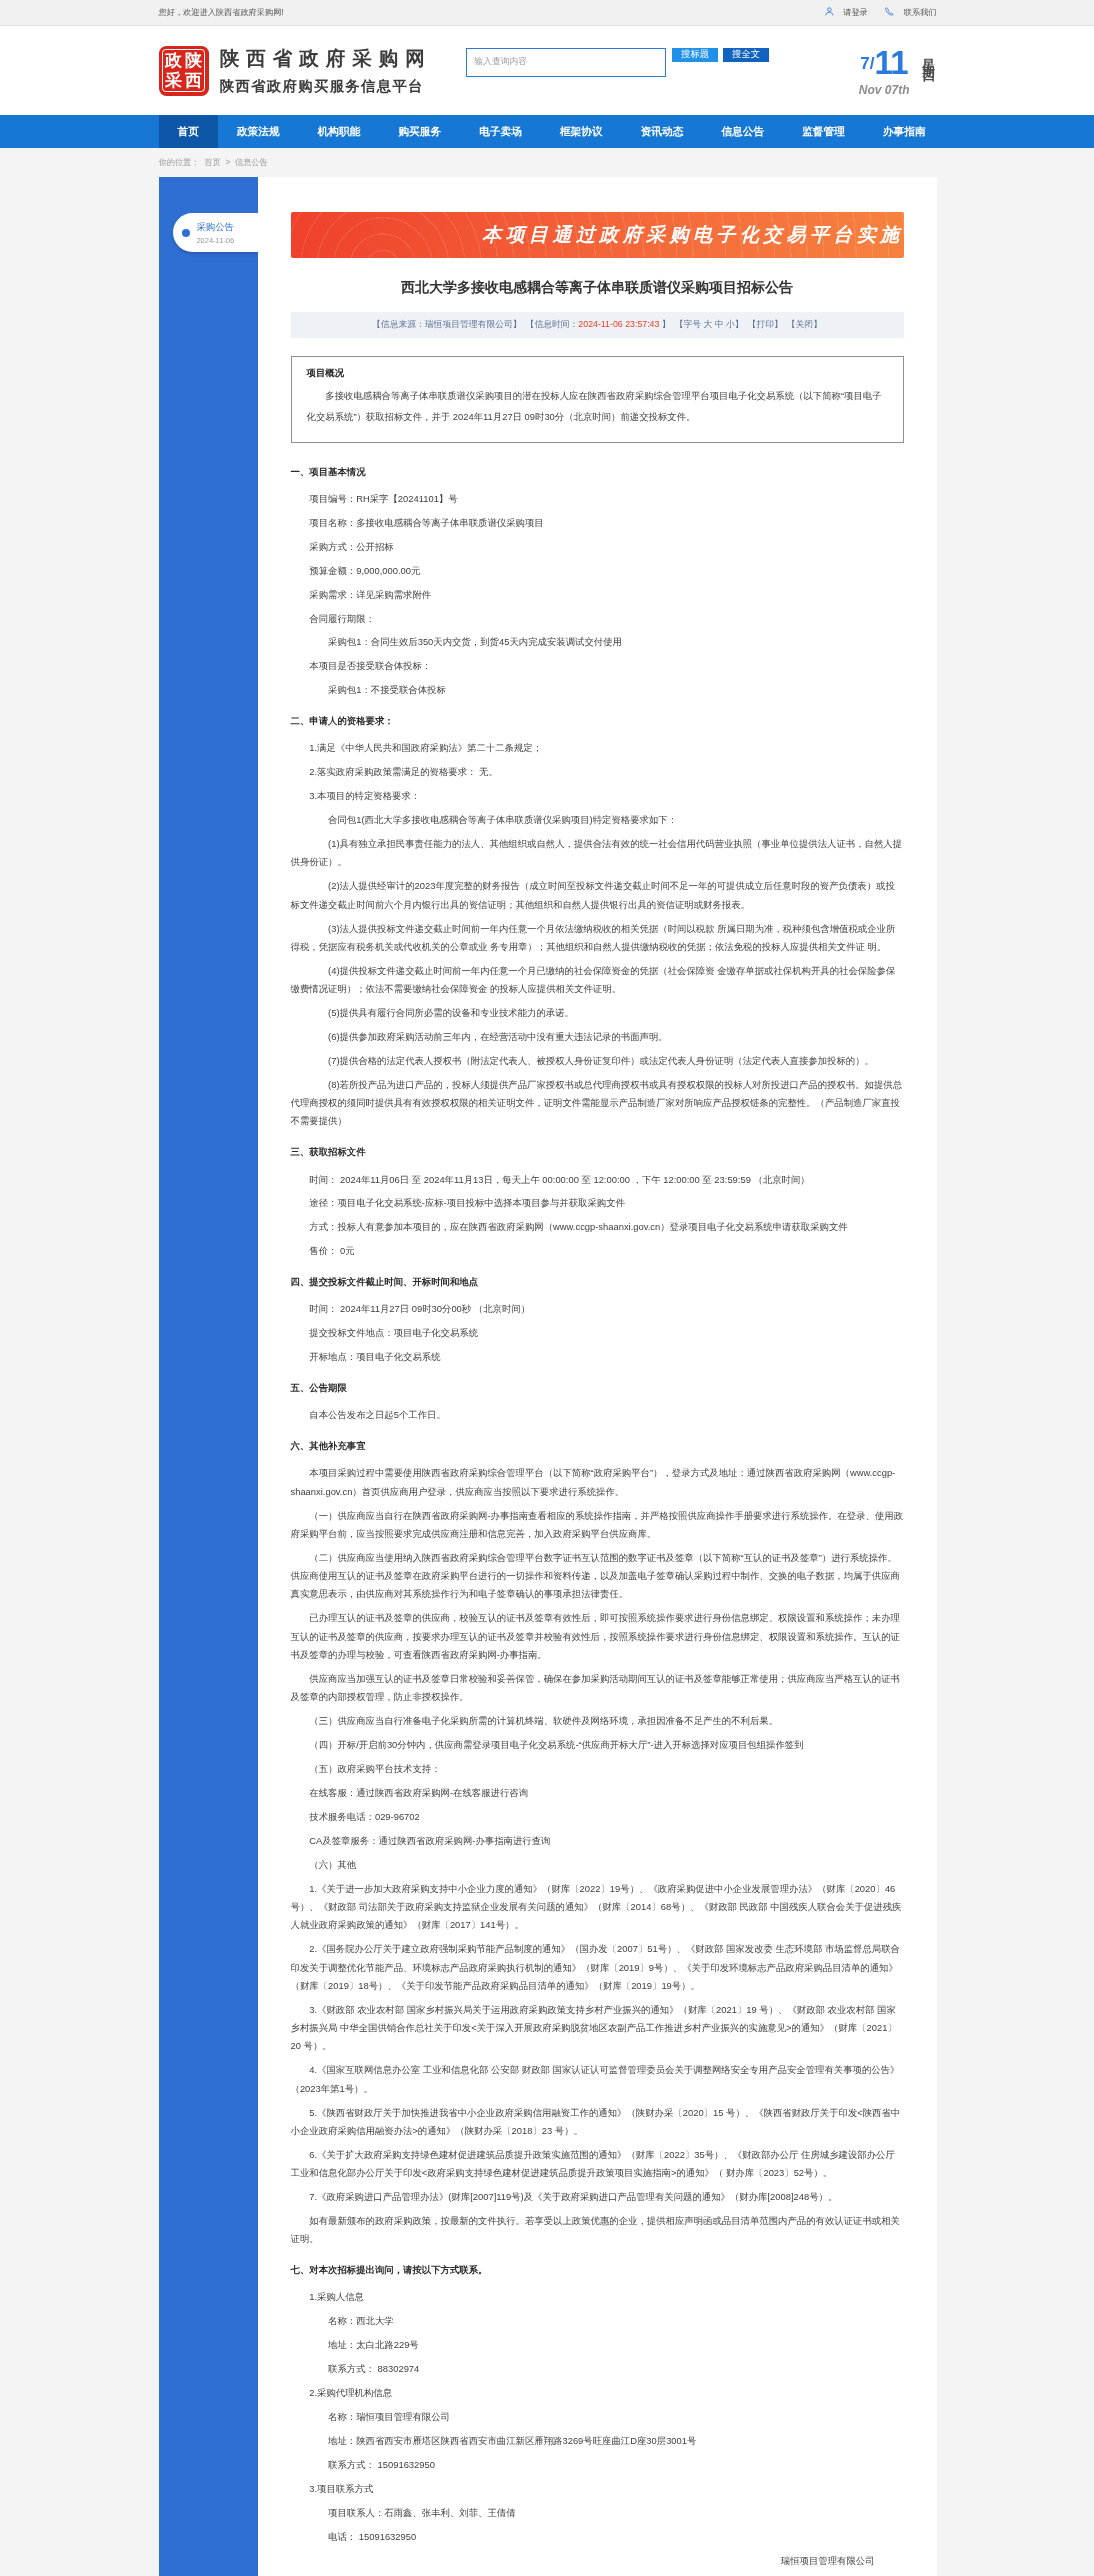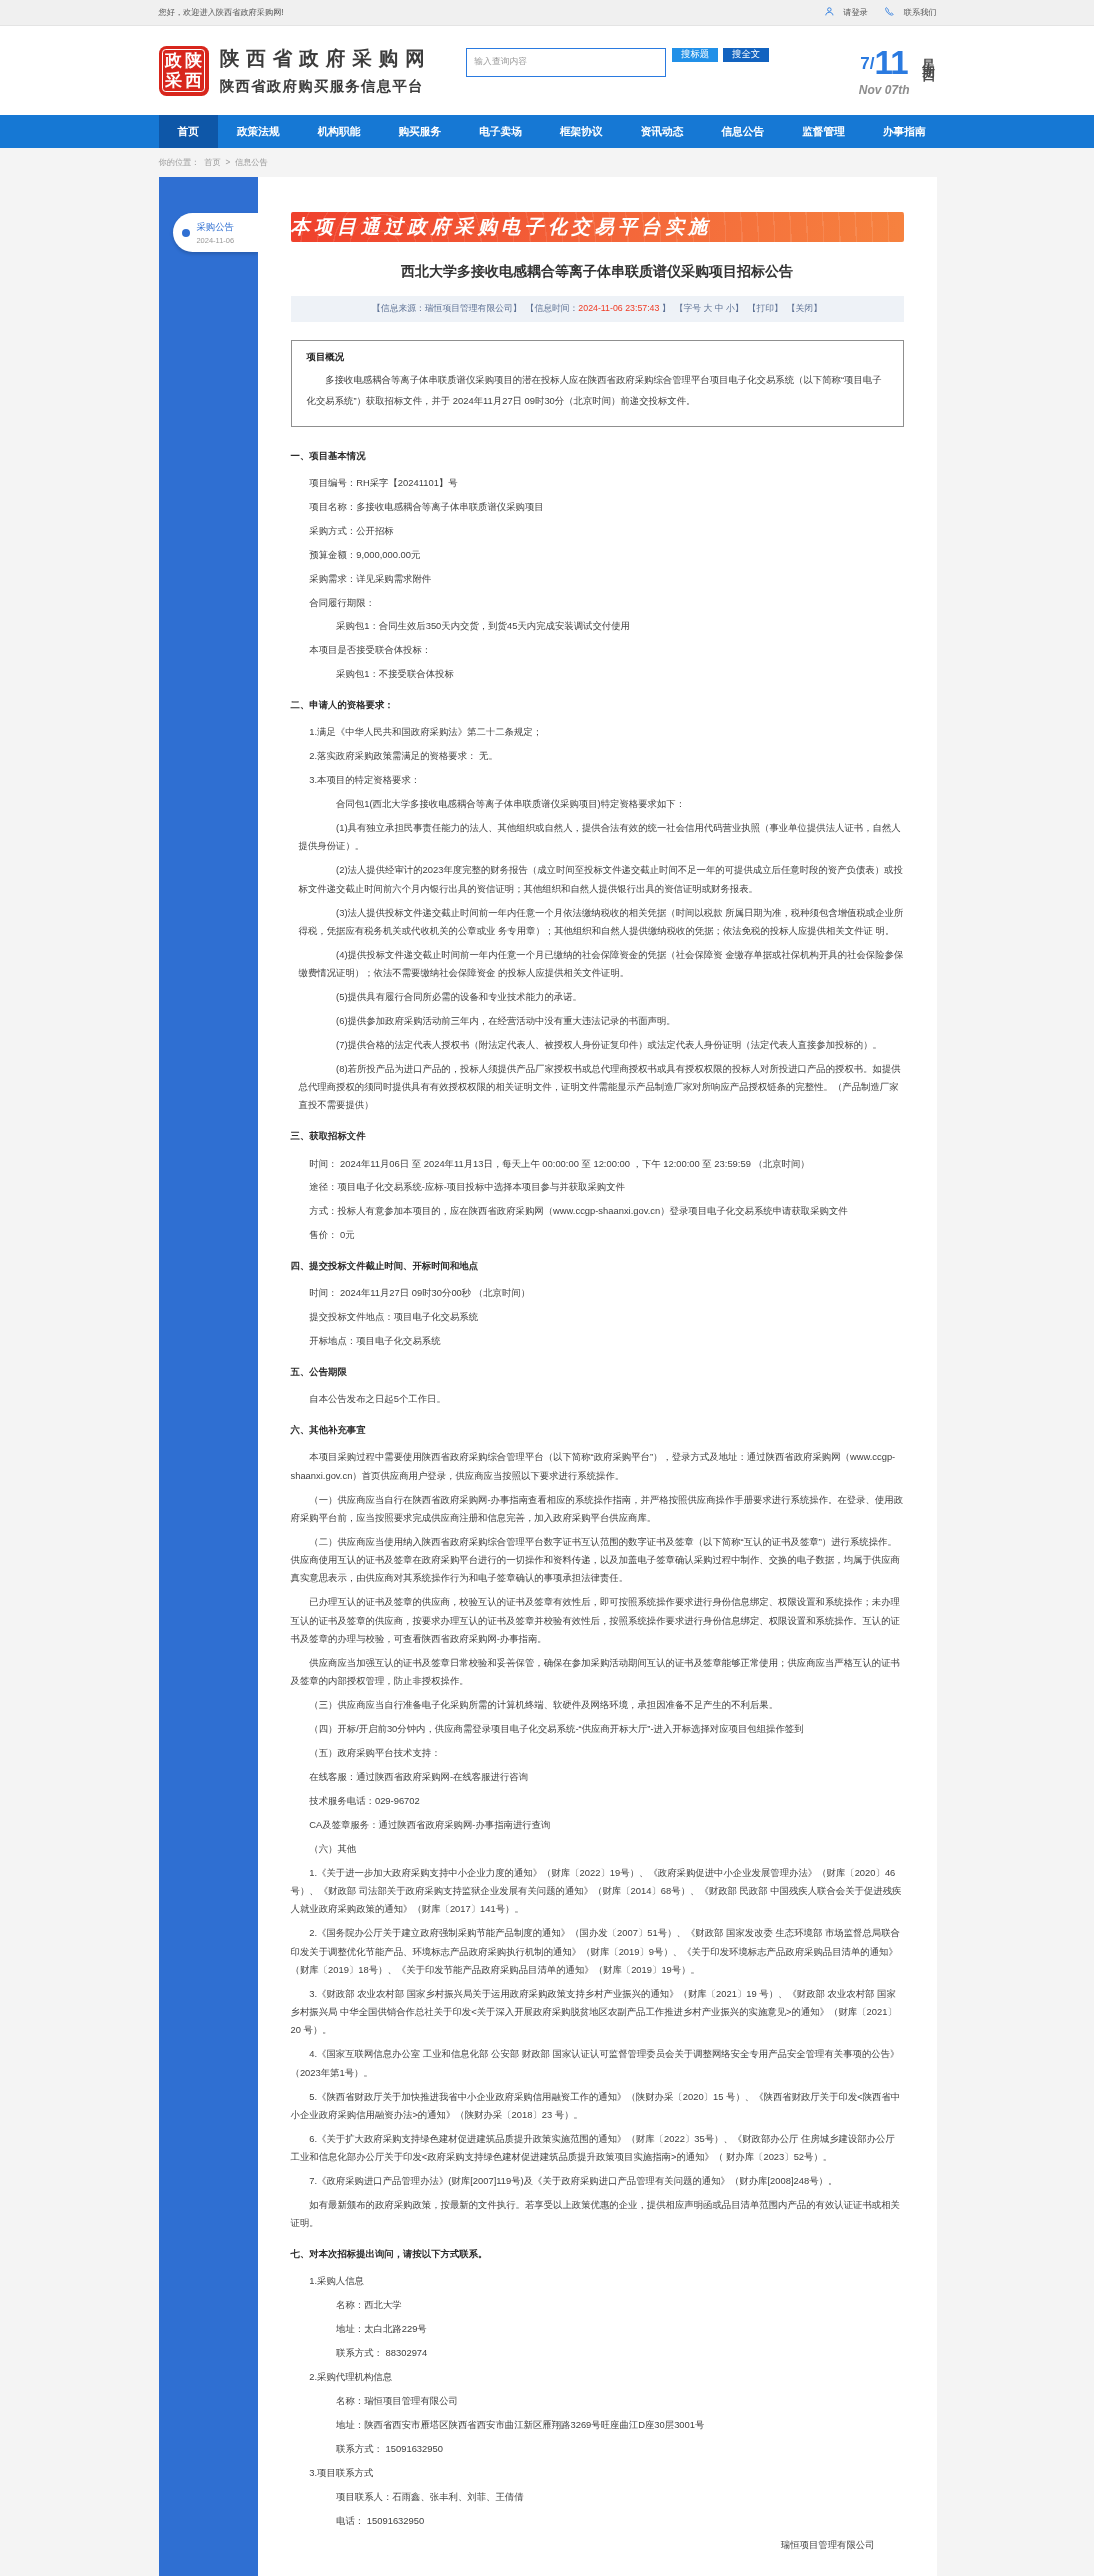--- a/index.html
+++ b/index.html
@@ -50,41 +50,41 @@
   
   .main { display:flex; margin-bottom:12.6px; }
   .main .inner { display:flex; width:778px; margin:0 auto; align-items:stretch; }
   .side-rail { width:99px; background:#2f6fd2; flex:none; }
   .side-tab { background:#fff; border-radius:19.5px 0 0 19.5px; margin:36px 0 0 14px; height:39px; display:flex; align-items:center; gap:6.3px; padding-left:9.4px; box-shadow:0 1.9px 3.8px rgba(0,0,0,.18); cursor:pointer; }
   .side-dot { width:8.2px; height:8.2px; border-radius:50%; background:#2f6fd2; flex:none; }
   .side-tab-label { color:#2f6fd2; font-size:9.4px; }
   .side-tab-date { color:#999; font-size:7.5px; margin-top:1.9px; }
 
   .panel { flex:1; background:#fff; padding:35px 33px 29px; min-width:0; }
-  .banner { height:30px; border-radius:1.9px;
+  .banner { height:46px; border-radius:1.9px;
     background:linear-gradient(100deg,#ef402c 0%,#f4673a 55%,#f6823f 100%);
     position:relative; overflow:hidden;
-    display:flex; align-items:center; justify-content:flex-start;font-family:Liberation Mono, monospace; }
+    display:flex; align-items:center; justify-content:flex-end;font-family:Liberation Mono, monospace; }
   .banner:after { content:""; position:absolute; inset:0;
     background:repeating-radial-gradient(circle at 15% 120%, rgba(255,255,255,.10) 0 1.3px, rgba(255,255,255,0) 1.3px 16.3px); }
   .banner-text { color:#fff; font-size:19px; font-weight:bold; font-style:italic; letter-spacing:4.4px; position:relative; z-index:1; }
   .art-title { text-align:center; font-size:14px; font-weight:bold; color:#333; margin:21.3px 6.3px 15px; }
   .meta { background:#eef2f7; height:26px; display:flex; align-items:center; justify-content:center; font-size:8.8px; color:#5f7396; gap:4px; }
   .meta .time { color:#f03b24; }
   .meta .ctrl { cursor:pointer; }
 
   .overview-box { border:0.6px solid #8f8f8f; margin-top:17.6px; padding:10px 15px 15px; }
   .overview-title { font-size:9.4px; font-weight:bold; color:#222; }
   .overview-text { font-size:9.4px; color:#404040; line-height:2.15; text-indent:2em; margin-top:6.3px; }
 
   .art { margin-top:20px; font-size:9.4px; color:#404040; }
   .art > div { line-height:1.95; margin-bottom:5.6px; }
   .art .t-h { font-weight:bold; color:#2b2b2b; margin:12.6px 0 8.8px; }
   .art .t-p { text-indent:2em; }
-  .art .t-p2 { text-indent:4em;margin-left:8px; }
+  .art .t-p2 { text-indent:4em; }
   .art .t-r { text-align:right; padding-right:29px; }
 </style>
 </head>
 <body>
 
 <div class="topbar">
   <div class="inner">
     <span>您好，欢迎进入陕西省政府采购网!</span>
     <div class="topbar-right">
       <span class="top-link">

